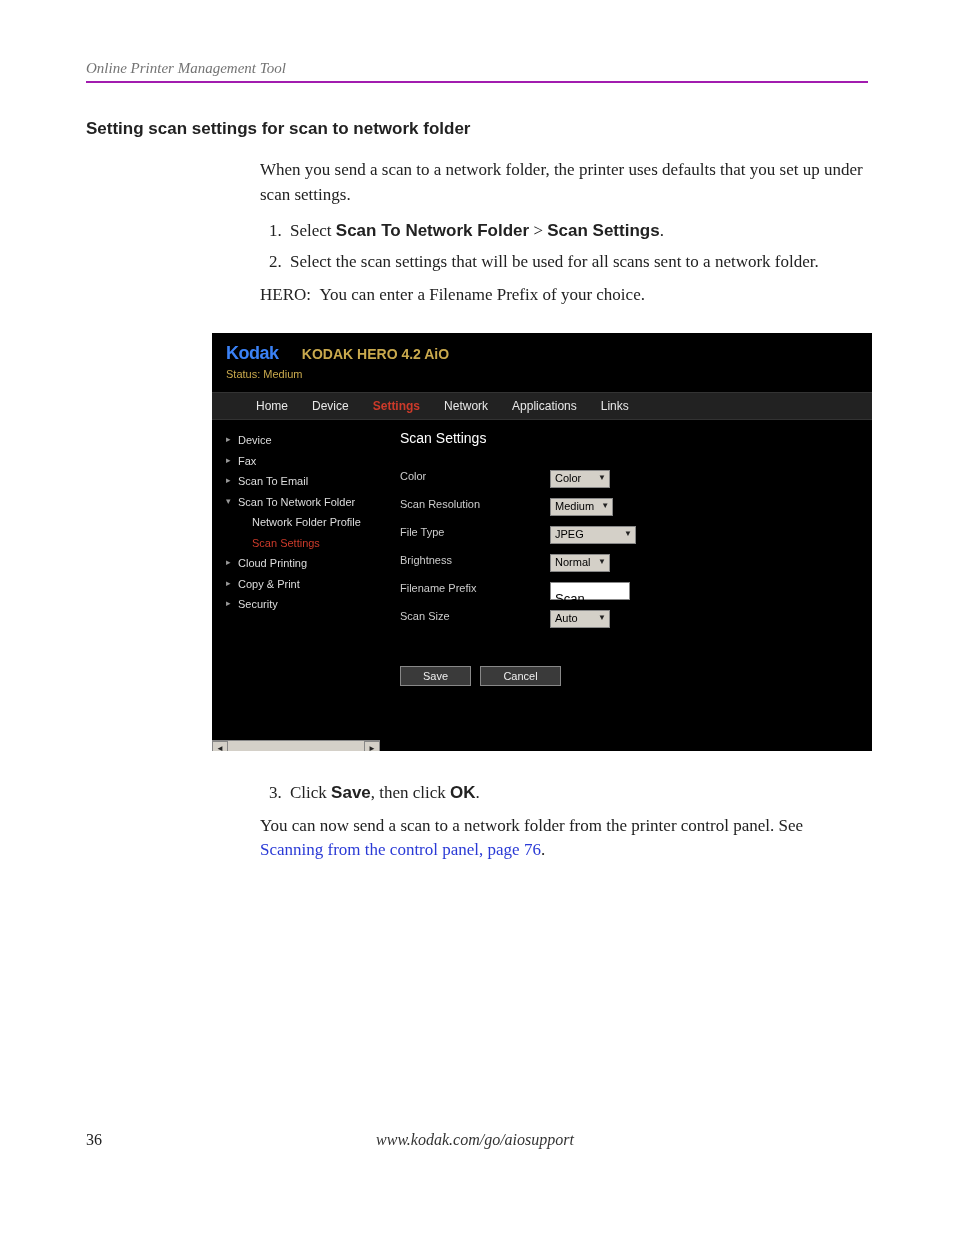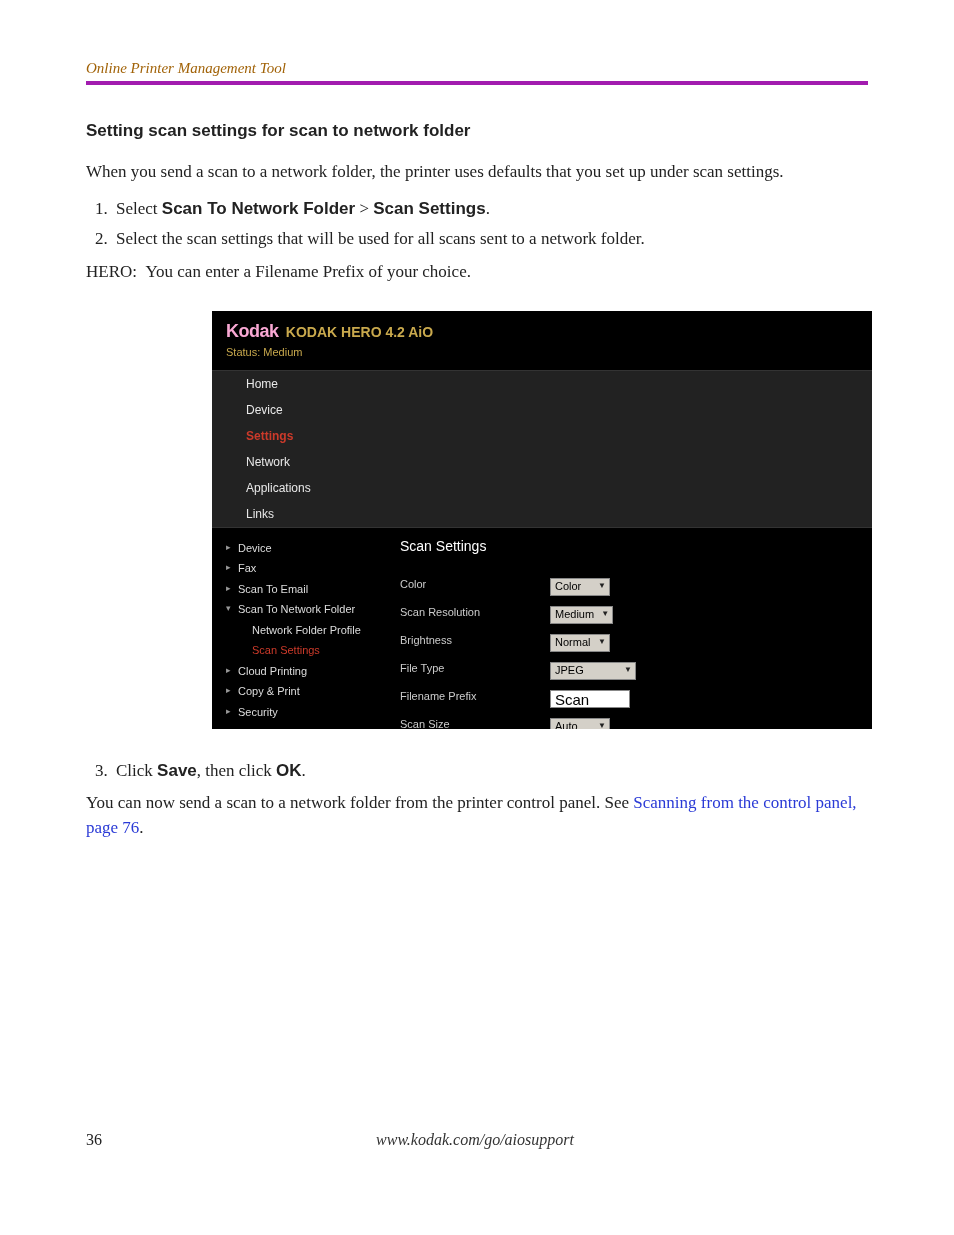--- a/index.html
+++ b/index.html
@@ -8,32 +8,33 @@
     height: 1235px;
     background: #fff;
     font-family: Georgia, 'Times New Roman', serif;
     color: #222;
     position: relative;
     padding: 60px 86px 0 86px;
   }
   .running-header {
     font-style: italic;
     font-size: 15px;
-    color: #a16207;
-    border-bottom: 4px solid #a21caf;
+    color: #737373;
+    border-bottom: 2px solid #a21caf;
     padding-bottom: 4px;
     margin-bottom: 36px;
   }
   .section-heading {
     font-family: Arial, Helvetica, sans-serif;
     font-weight: bold;
     font-size: 17px;
     margin-bottom: 19px;
   }
   .body-block {
+    margin-left: 174px;
     font-size: 17px;
     line-height: 1.45;
   }
   .body-block p { margin-bottom: 12px; }
   ol.steps {
     margin-left: 26px;
     margin-bottom: 8px;
   }
   ol.steps li { margin-bottom: 6px; padding-left: 4px; }
   ol.steps li::marker { font-size: 17px; }
@@ -47,32 +48,31 @@
     background: #000;
     font-family: Arial, Helvetica, sans-serif;
     font-size: 12px;
     color: #ccc;
     position: relative;
     overflow: hidden;
   }
   .ss-header {
     padding: 10px 14px 4px 14px;
   }
-  .ss-logo { color: #f9a8d4; font-weight: bold; font-size: 18px; letter-spacing: -0.5px; display: inline-block; margin-right: 4px; }
+  .ss-logo { color: #3b82f6; font-weight: bold; font-size: 18px; letter-spacing: -0.5px; display: inline-block; margin-right: 20px; }
   .ss-prod { color: #c9a94d; font-size: 14px; font-weight: bold; }
   .ss-status { color: #c9a94d; font-size: 11px; margin-top: 4px; }
   .ss-tabs {
     display: flex;
     background: #222;
     border-top: 1px solid #333;
     border-bottom: 1px solid #333;
     margin-top: 8px;
-    padding-left: 22px;
+    padding-left: 32px;
     font-size: 12px;
-    flex-direction: column;
   }
   .ss-tab { padding: 6px 12px; color: #e8e8e8; }
   .ss-tab.active { color: #cc3a2a; font-weight: bold; }
   .ss-main { display: flex; height: 336px; }
   .ss-sidebar {
     width: 168px;
     padding: 10px 6px 10px 14px;
     font-size: 11px;
     color: #ddd;
     position: relative;
@@ -114,22 +114,22 @@
     content: "▼";
     position: absolute;
     right: 3px; top: 2px;
     font-size: 8px;
     color: #222;
   }
   .ss-input {
     background: #fff;
     color: #000;
     border: 1px solid #888;
-    font-size: 15px;
-    padding: 0 4px;
+    font-size: 13px;
+    padding: 8px 4px;
     height: 18px;
     width: 80px;
   }
   .ss-buttons { margin-top: 38px; }
   .ss-btn {
     display: inline-block;
     background: #3a3a3a;
     border: 1px solid #888;
     color: #eee;
     font-size: 11px;
@@ -204,26 +204,26 @@
       <div class="ss-panel-title">Scan Settings</div>
       <div class="ss-row">
         <div class="ss-label">Color</div>
         <div class="ss-select">Color</div>
       </div>
       <div class="ss-row">
         <div class="ss-label">Scan Resolution</div>
         <div class="ss-select">Medium</div>
       </div>
       <div class="ss-row">
+        <div class="ss-label">File Type</div>
+        <div class="ss-select wide">JPEG</div>
+      </div>
+      <div class="ss-row">
         <div class="ss-label">Brightness</div>
         <div class="ss-select">Normal</div>
-      </div>
-      <div class="ss-row">
-        <div class="ss-label">File Type</div>
-        <div class="ss-select wide">JPEG</div>
       </div>
       <div class="ss-row">
         <div class="ss-label">Filename Prefix</div>
         <div class="ss-input">Scan</div>
       </div>
       <div class="ss-row">
         <div class="ss-label">Scan Size</div>
         <div class="ss-select">Auto</div>
       </div>
       <div class="ss-buttons">

